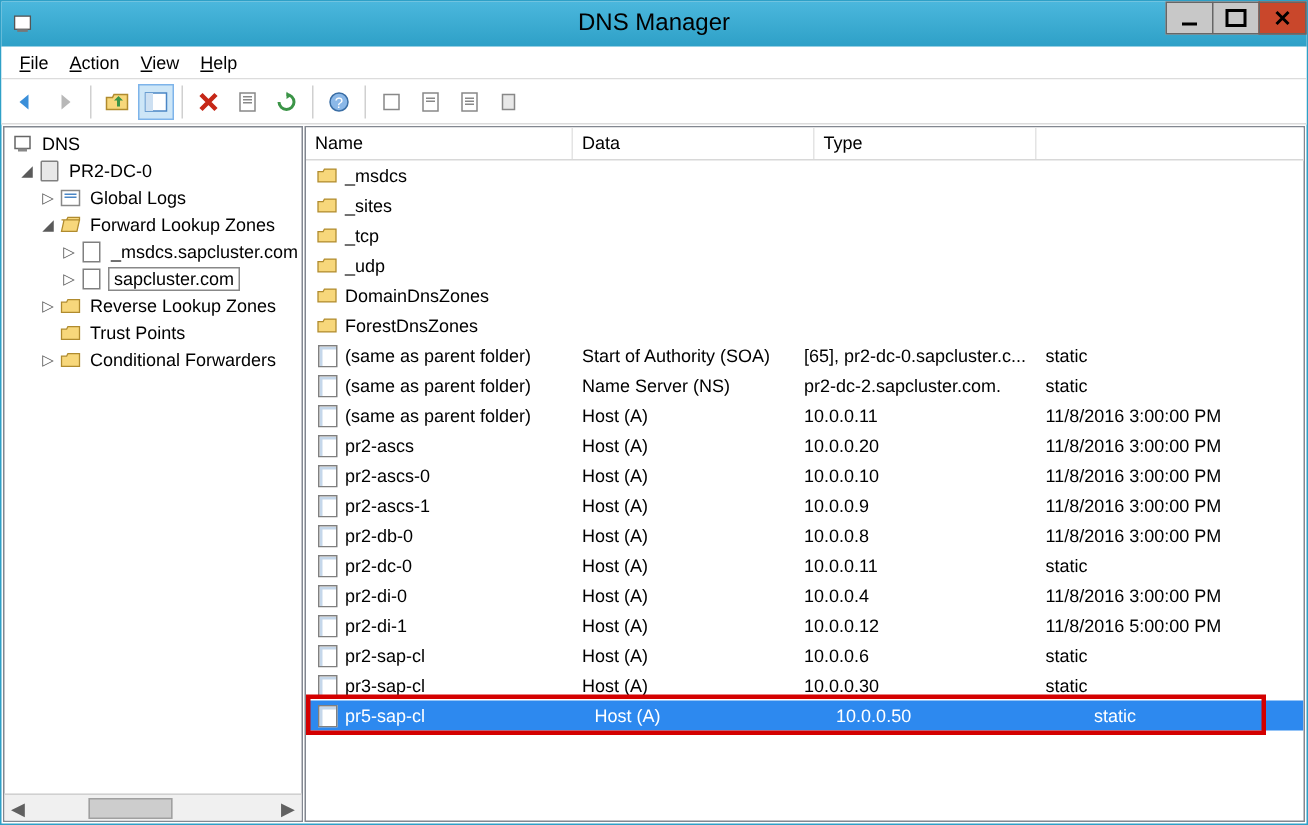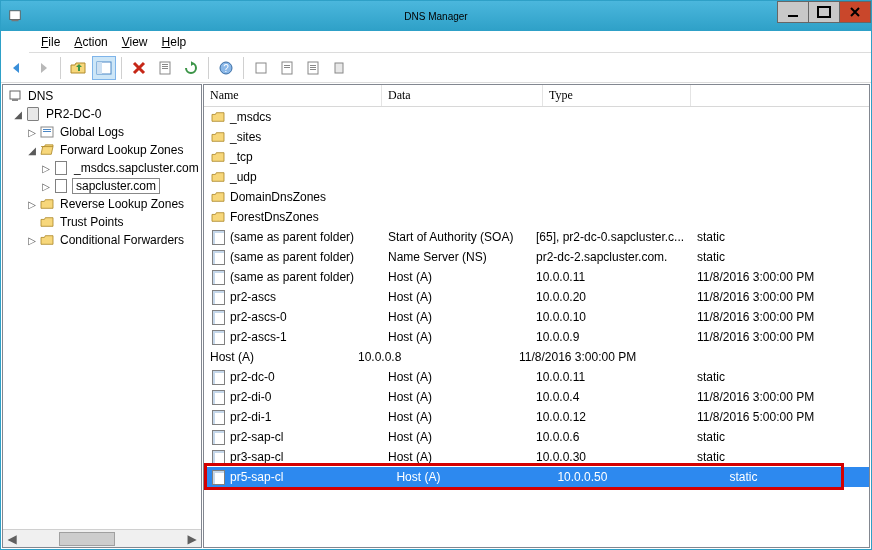--- a/index.html
+++ b/index.html
@@ -1,27 +1,27 @@
 <!DOCTYPE html>
 <html><head>
 <meta charset="utf-8">
 <style>
   * { box-sizing: border-box; }
   html,body { margin:0; padding:0; font-family: "Segoe UI", Tahoma, sans-serif; font-size:12px; background:#fff; }
   .window { width:872px; height:550px; border:1px solid #2ea0c7; display:flex; flex-direction:column; background:#fff; }
   .titlebar { height:30px; background:linear-gradient(#4bb7dd,#2ea0c7); display:flex; align-items:center; color:#000; position:relative; }
   .titlebar .icon-slot { width:28px; display:flex; justify-content:center; }
-  .titlebar .title { position:absolute; left:0; right:0; text-align:center; font-size:10px; pointer-events:none; }
+  .titlebar .title { position:absolute; left:0; right:0; text-align:center; font-size:16px; pointer-events:none; }
   .winbtns { position:absolute; right:0; top:0; display:flex; height:22px; }
   .winbtn { width:32px; height:22px; border:1px solid #666; background:#c8c8c8; display:flex; align-items:center; justify-content:center; font-size:12px; margin-left:-1px;}
   .winbtn.min::after{content:""; width:10px; border-top:2px solid #000; margin-top:8px;}
   .winbtn.max::after{content:""; width:10px; height:8px; border:2px solid #000;}
   .winbtn.close{ background:#c9472b; color:#fff; }
   .winbtn.close svg { width:10px; height:10px; }
-  .menubar { height:22px; display:flex; align-items:center; padding:0 6px; gap:2px; background:#fff; border-bottom:1px solid #dcdcdc;margin-left:28px;}
+  .menubar { height:22px; display:flex; align-items:center; padding:0 6px; gap:2px; background:#fff; border-bottom:1px solid #dcdcdc;}
   .menuitem { padding:2px 6px; }
   .menuitem u { text-decoration: underline; }
   .toolbar { height:30px; display:flex; align-items:center; padding:2px 4px; background:#fff; border-bottom:1px solid #dcdcdc; gap:2px;}
   .tbtn { width:24px; height:24px; display:flex; align-items:center; justify-content:center; border:1px solid transparent; }
   .tbtn.active{ border:1px solid #7eb4ea; background:#cde6f7;}
   .tsep { width:1px; height:22px; background:#d0d0d0; margin:0 3px;}
   .body { flex:1; display:flex; min-height:0;}
   .treepane { width:200px; border:1px solid #828790; margin:1px; display:flex; flex-direction:column; }
   .tree { flex:1; overflow:hidden; padding-top:2px; }
   .hscroll { height:18px; border-top:1px solid #d0d0d0; display:flex; align-items:center; background:#f0f0f0;}
@@ -30,21 +30,21 @@
   .tree-row { display:flex; align-items:center; height:18px; white-space:nowrap; padding-left:4px;text-align:right;}
   .tw { width:14px; display:inline-flex; justify-content:center; color:#5a5a5a; font-size:10px;}
   .ticon { width:16px; height:16px; margin-right:3px; display:inline-flex; align-items:center; justify-content:center;}
   .ticon.folder svg, .ticon.folder-open svg { width:14px; height:12px; }
   .ticon.server::before{content:""; width:10px; height:12px; background:#e8e8e8; border:1px solid #808080; border-radius:1px;}
   .ticon.file::before{content:""; width:10px; height:12px; background:#fff; border:1px solid #808080;}
   .tree-label { padding:0 2px; }
   .tree-label.sel { border:1px solid #888; background:#fff; padding:0 3px;}
   .listpane { flex:1; border:1px solid #828790; margin:1px 1px 1px 0; display:flex; flex-direction:column; min-width:0;}
   .listhead { display:flex; height:22px; border-bottom:1px solid #d8d8d8; background:#fff;}
-  .lh { padding:3px 6px; border-right:1px solid #e4e4e4; font-size:12px; color:#000;font-family:Liberation Serif, serif;}
+  .lh { padding:3px 6px; border-right:1px solid #e4e4e4; font-size:12px; color:#000;}
   .listbody { flex:1; overflow:hidden auto; position:relative;}
   .row { display:flex; height:20px; align-items:center; }
   .cell { padding:0 6px; overflow:hidden; text-overflow:ellipsis; white-space:nowrap; font-size:12px;}
   .cell.first{ display:flex; align-items:center; gap:4px;}
   .ricon { width:16px; height:16px; display:inline-flex; align-items:center; justify-content:center;}
   .ricon.folder svg{ width:14px; height:12px;}
   .ricon.rec::before{content:""; width:11px; height:13px; background:#fff; border:1px solid #808080; box-shadow:inset 2px 0 0 #c5d7ea, inset 0 2px 0 #c5d7ea;}
   .row.sel { background:#2d89ef; color:#fff;gap:34px; }
   .highlight { position:absolute; border:3px solid #d40000; pointer-events:none;}
   .c-name{width:178px} .c-type{width:148px} .c-data{width:161px} .c-ts{width:170px}
@@ -375,20 +375,24 @@
           <div class="row">
             <div class="cell first c-name">
               <span class="ricon rec"></span>
               <span>pr2-ascs-1</span>
             </div>
             <div class="cell c-type">Host (A)</div>
             <div class="cell c-data">10.0.0.9</div>
             <div class="cell c-ts">11/8/2016 3:00:00 PM</div>
           </div>
           <div class="row">
+            <div class="cell first c-name">
+              <span class="ricon rec"></span>
+              <span>pr2-db-0</span>
+            </div>
             <div class="cell c-type">Host (A)</div>
             <div class="cell c-data">10.0.0.8</div>
             <div class="cell c-ts">11/8/2016 3:00:00 PM</div>
           </div>
           <div class="row">
             <div class="cell first c-name">
               <span class="ricon rec"></span>
               <span>pr2-dc-0</span>
             </div>
             <div class="cell c-type">Host (A)</div>

